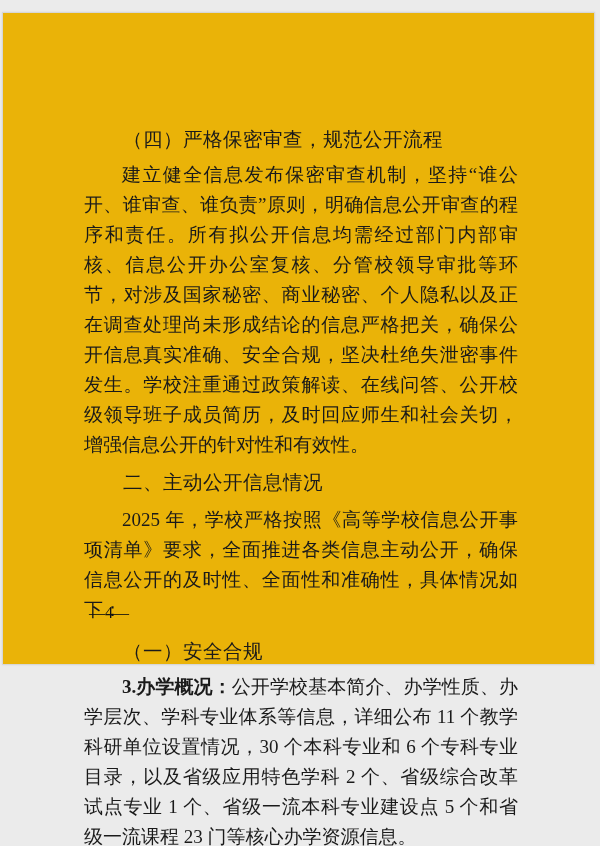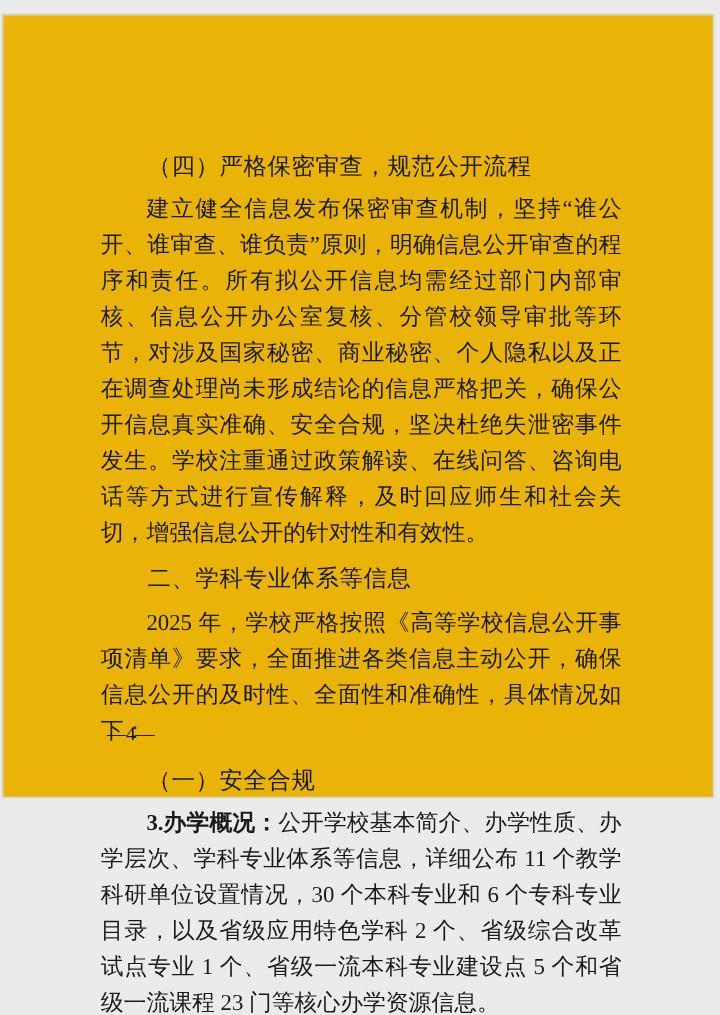--- a/index.html
+++ b/index.html
@@ -62,23 +62,23 @@
 </style>
 </head>
 <body>
 
 <div class="viewer">
   <div class="page">
     <div class="content">
 
       <h2 class="h-kai">（四）严格保密审查，规范公开流程</h2>
 
-      <p>建立健全信息发布保密审查机制，坚持“谁公开、谁审查、谁负责”原则，明确信息公开审查的程序和责任。所有拟公开信息均需经过部门内部审核、信息公开办公室复核、分管校领导审批等环节，对涉及国家秘密、商业秘密、个人隐私以及正在调查处理尚未形成结论的信息严格把关，确保公开信息真实准确、安全合规，坚决杜绝失泄密事件发生。学校注重通过政策解读、在线问答、咨询电话等方式进行宣传解释，及时回应师生和社会关切，增强信息公开的针对性和有效性。</p>
+      <p>建立健全信息发布保密审查机制，坚持“谁公开、谁审查、谁负责”原则，明确信息公开审查的程序和责任。所有拟公开信息均需经过部门内部审核、信息公开办公室复核、分管校领导审批等环节，对涉及国家秘密、商业秘密、个人隐私以及正在调查处理尚未形成结论的信息严格把关，确保公开信息真实准确、安全合规，坚决杜绝失泄密事件发生。学校注重通过政策解读、在线问答、公开校级领导班子成员简历，及时回应师生和社会关切，增强信息公开的针对性和有效性。</p>
 
-      <h2 class="h-hei">二、学科专业体系等信息</h2>
+      <h2 class="h-hei">二、主动公开信息情况</h2>
 
       <p>2025 年，学校严格按照《高等学校信息公开事项清单》要求，全面推进各类信息主动公开，确保信息公开的及时性、全面性和准确性，具体情况如下：</p>
 
       <h3 class="h-kai">（一）安全合规</h3>
 
       <p><span class="lead">3.办学概况：</span><span>公开学校基本简介、办学性质、办学层次、学科专业体系等信息，详细公布 11 个教学科研单位设置情况，30 个本科专业和 6 个专科专业目录，以及省级应用特色学科 2 个、省级综合改革试点专业 1 个、省级一流本科专业建设点 5 个和省级一流课程 23 门等核心办学资源信息。</span></p>
 
       <p><span class="lead">2.领导班子与机构设置：</span><span>公开校级领导班子成员简历、分工情况，全校职能部门、二级学院等机构设置及主要职责，公布学</span></p>
 
     </div>

